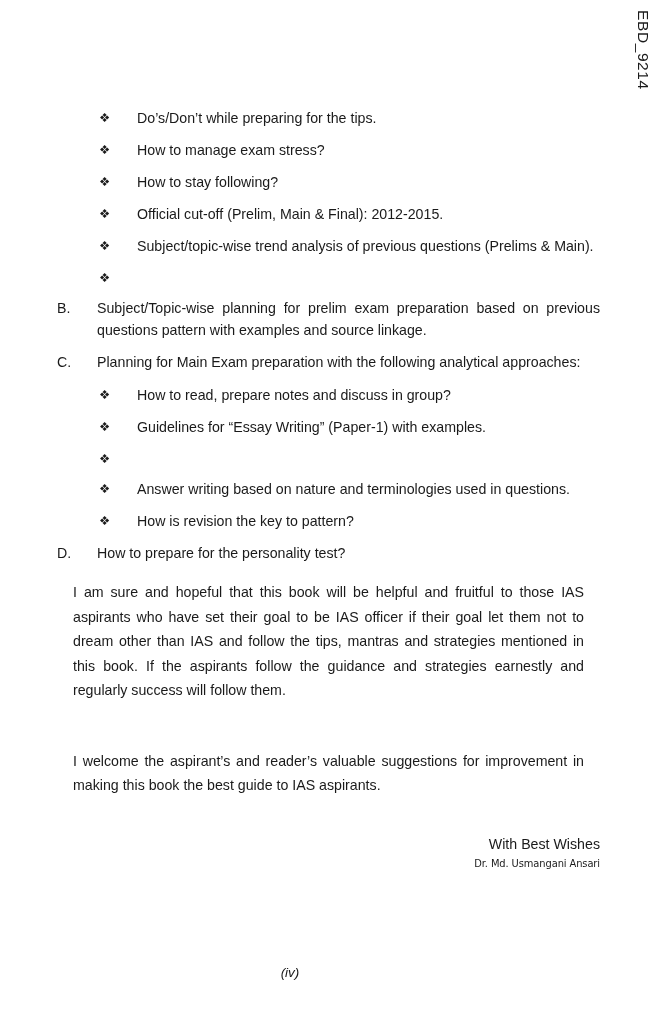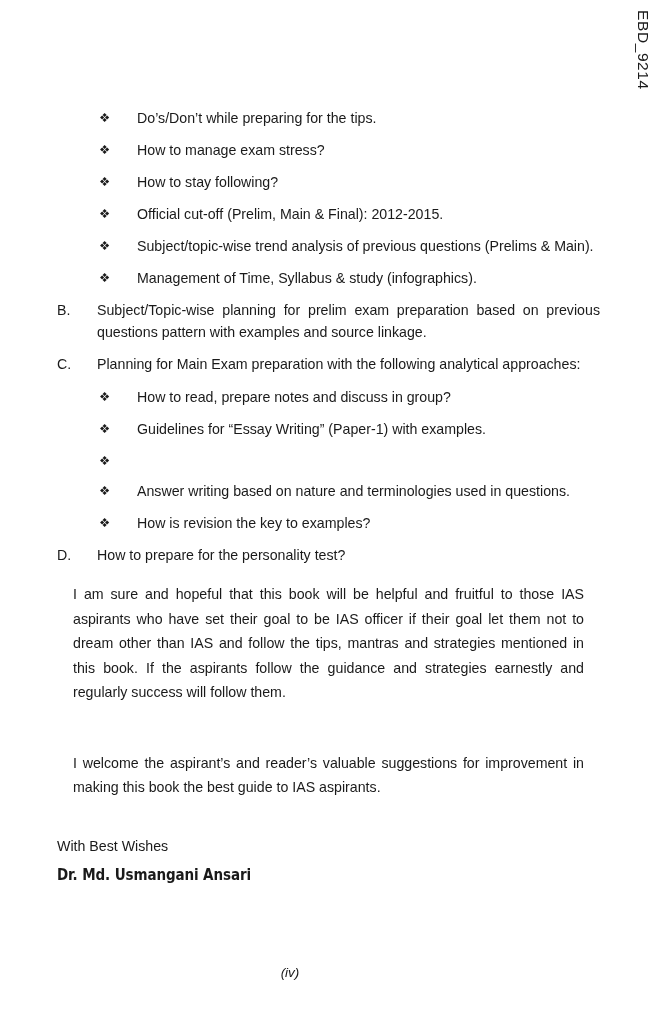--- a/index.html
+++ b/index.html
@@ -100,32 +100,32 @@
     font-size: 14.2px;
     line-height: 1.72;
   }
   .para-gap {
     height: 14px;
   }
 
   
   #closing {
     margin-top: 36px;
+    text-align: right;
   }
   #closing .wishes {
     font-size: 14.2px;
     line-height: 1.6;
   }
   #closing .signature {
     font-family: "DejaVu Sans Condensed", "Liberation Sans Narrow", "Liberation Sans", sans-serif;
-    font-weight: bold;
-    font-size: 15px;
+    font-weight: normal;
+    font-size: 11px;
     font-stretch: condensed;
     letter-spacing: -0.1px;
-    margin-top: 6px;
     line-height: 1.5;
   }
 
   
   #folio {
     position: absolute;
     left: 0;
     top: 965px;
     width: 580px;
     text-align: center;
@@ -161,21 +161,20 @@
       <div class="bullet-row justified">
         <span class="bullet-glyph">❖</span>
         <span class="bullet-text">Official cut-off (Prelim, Main &amp; Final): 2012-2015.</span>
       </div>
       <div class="bullet-row justified">
         <span class="bullet-glyph">❖</span>
         <span class="bullet-text">Subject/topic-wise trend analysis of previous questions (Prelims &amp; Main).</span>
       </div>
       <div class="bullet-row justified">
         <span class="bullet-glyph">❖</span>
-        <span class="bullet-text">Management of Time, Syllabus &amp; study (infographics).</span>
       </div>
     </div>
 
     <div class="letter-row justified">
       <span class="letter-marker">B.</span>
       <span class="letter-text">Subject/Topic-wise planning for prelim exam preparation based on previous questions pattern with examples and source linkage.</span>
     </div>
 
     <div class="letter-row justified">
       <span class="letter-marker">C.</span>
@@ -193,21 +192,21 @@
       </div>
       <div class="bullet-row justified">
         <span class="bullet-glyph">❖</span>
       </div>
       <div class="bullet-row justified">
         <span class="bullet-glyph">❖</span>
         <span class="bullet-text">Answer writing based on nature and terminologies used in questions.</span>
       </div>
       <div class="bullet-row justified">
         <span class="bullet-glyph">❖</span>
-        <span class="bullet-text">How is revision the key to examples?</span>
+        <span class="bullet-text">How is revision the key to pattern?</span>
       </div>
     </div>
 
     <div class="letter-row">
       <span class="letter-marker">D.</span>
       <span class="letter-text">How to prepare for the personality test?</span>
     </div>
 
     <p class="body-para justified">I am sure and hopeful that this book will be helpful and fruitful to those IAS aspirants who have set their goal to be IAS officer if their goal let them not to dream other than IAS and follow the tips, mantras and strategies mentioned in this book. If the aspirants follow the guidance and strategies earnestly and regularly success will follow them.</p>
     <div class="para-gap"></div>

